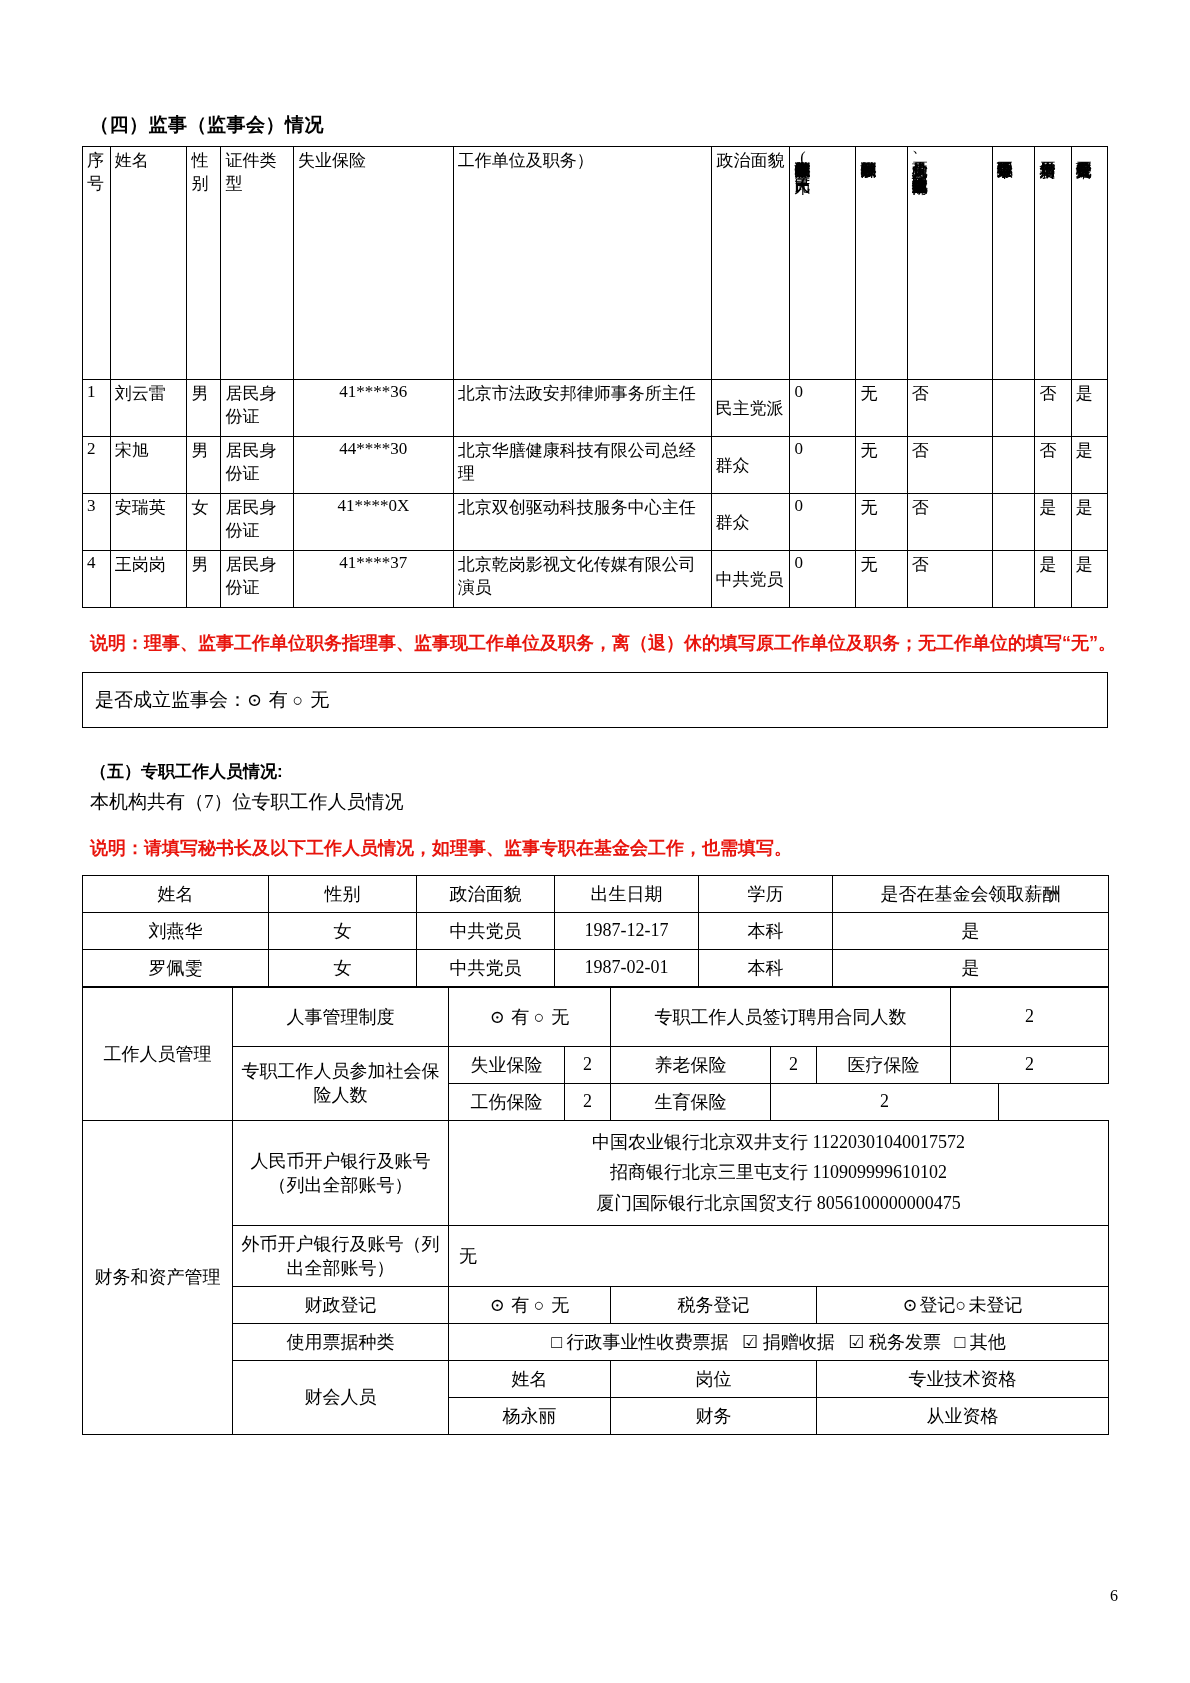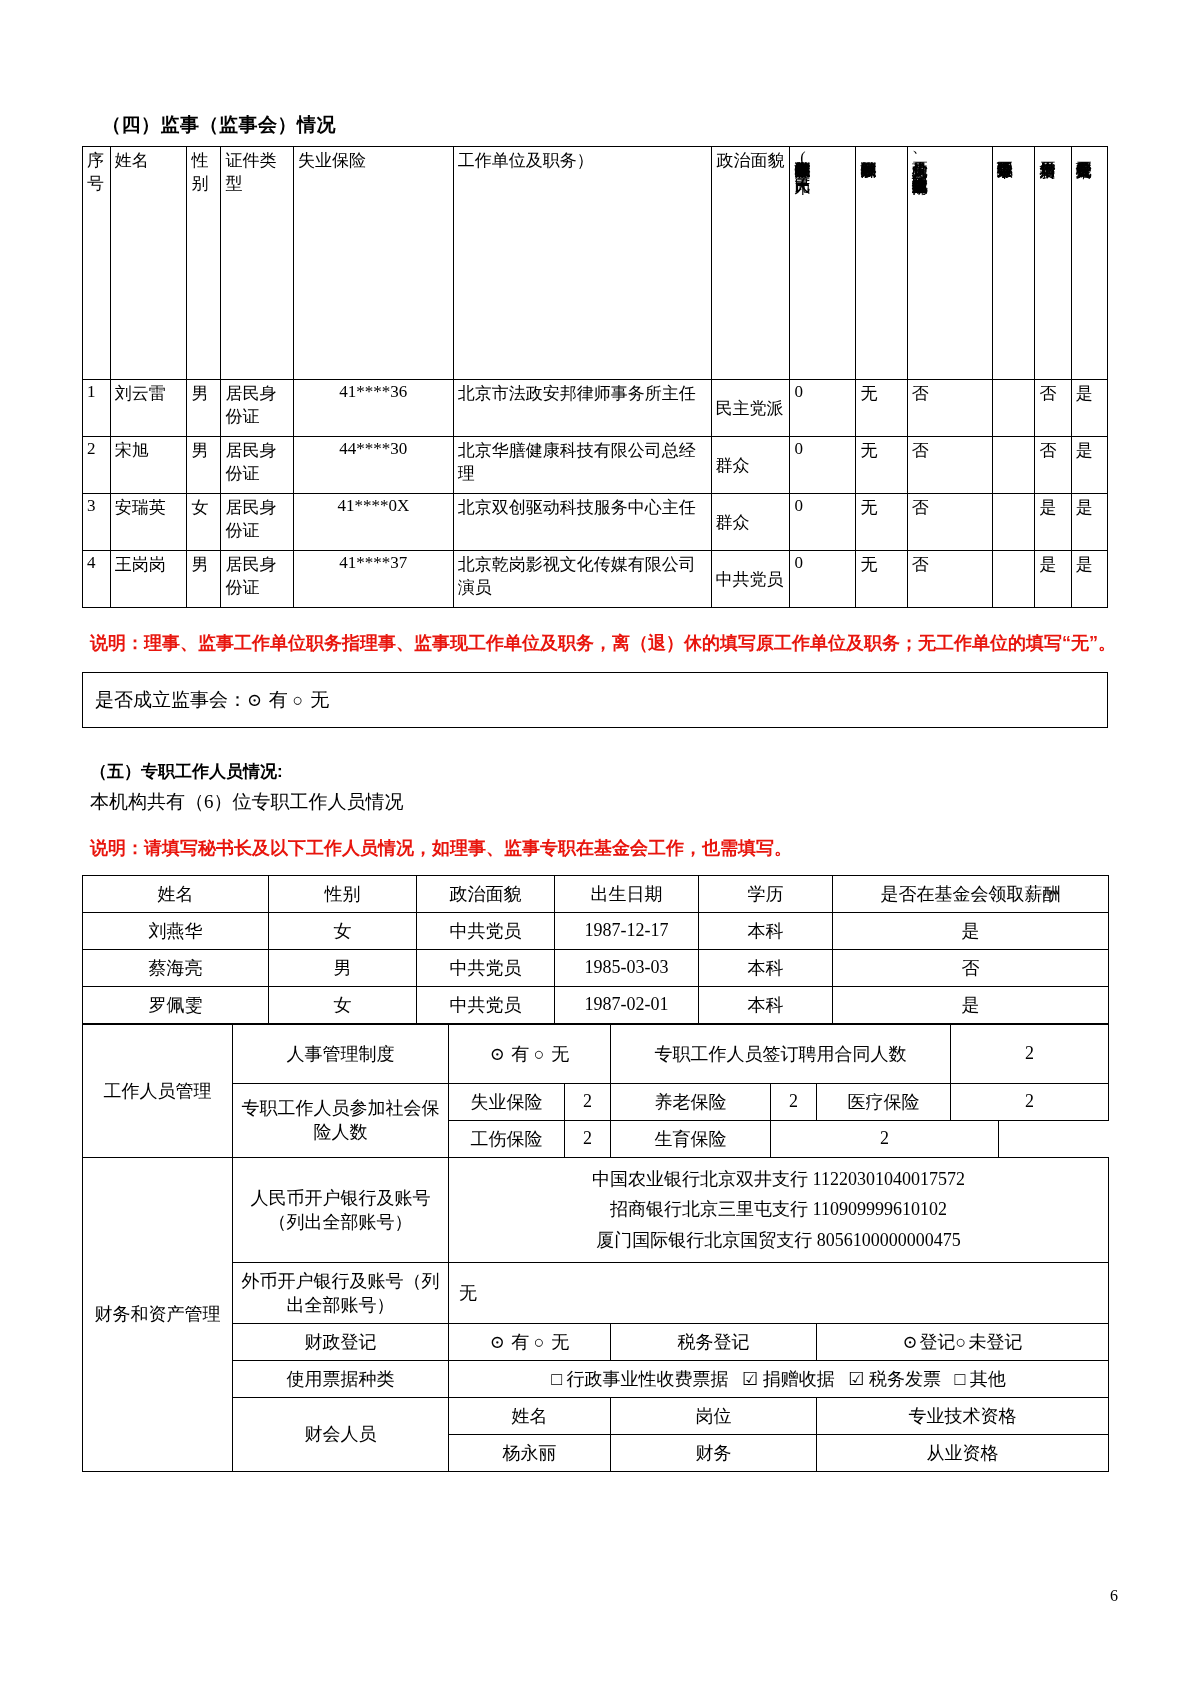--- a/index.html
+++ b/index.html
@@ -7,21 +7,21 @@
     width:1190px; height:1683px;
     background:#ffffff;
     font-family:"Liberation Serif","DejaVu Serif",serif;
     color:#000;
     position:relative;
   }
   .page { padding:112px 72px 0 82px; box-sizing:border-box; }
 
   .sec-title {
     font-family:"Liberation Sans","DejaVu Sans",sans-serif;
-    font-weight:bold; font-size:19px; margin:0 0 8px 20px; letter-spacing:.5px;
+    font-weight:bold; font-size:19px; margin:0 0 8px 8px; letter-spacing:.5px;
   }
   table { border-collapse:collapse; }
   .t1, .t2, .t3 { width:1026px; table-layout:fixed; }
   .t1 td, .t1 th { border:1px solid #000; font-size:17px; padding:2px 4px; vertical-align:top; }
   .t1 .hdr { height:228px; vertical-align:top; }
   .vtxt {
     writing-mode:vertical-rl; text-orientation:upright;
     white-space:nowrap; line-height:1.0; letter-spacing:0px;
     height:222px; display:inline-block; font-size:16px;
   }
@@ -160,21 +160,21 @@
   <div class="note-red">说明：理事、监事工作单位职务指理事、监事现工作单位及职务，离（退）休的填写原工作单位及职务；无工作单位的填写“无”。</div>
 
   <div class="boxrow">
     <span>是否成立监事会：</span><span class="radio">⊙</span>
     <span>有</span>
     <span class="radio">○</span>
     <span>无</span>
   </div>
 
   <div class="h5">（五）专职工作人员情况:</div>
-  <div class="plain">本机构共有（6）位专职工作人员情况</div>
+  <div class="plain">本机构共有（7）位专职工作人员情况</div>
   <div class="note-red" style="margin-top:20px;margin-bottom:12px">说明：请填写秘书长及以下工作人员情况，如理事、监事专职在基金会工作，也需填写。</div>
 
   <table class="t2">
     <colgroup>
         <col style="width:186px">
         <col style="width:148px">
         <col style="width:138px">
         <col style="width:144px">
         <col style="width:134px">
         <col style="width:276px">
@@ -190,28 +190,20 @@
     </tr>
     <tr>
       <td>刘燕华</td>
       <td>女</td>
       <td>中共党员</td>
       <td>1987-12-17</td>
       <td>本科</td>
       <td>是</td>
     </tr>
     <tr>
-      <td>蔡海亮</td>
-      <td>男</td>
-      <td>中共党员</td>
-      <td>1985-03-03</td>
-      <td>本科</td>
-      <td>否</td>
-    </tr>
-    <tr>
       <td>罗佩雯</td>
       <td>女</td>
       <td>中共党员</td>
       <td>1987-02-01</td>
       <td>本科</td>
       <td>是</td>
     </tr>
   </tbody>
     </table>
 

